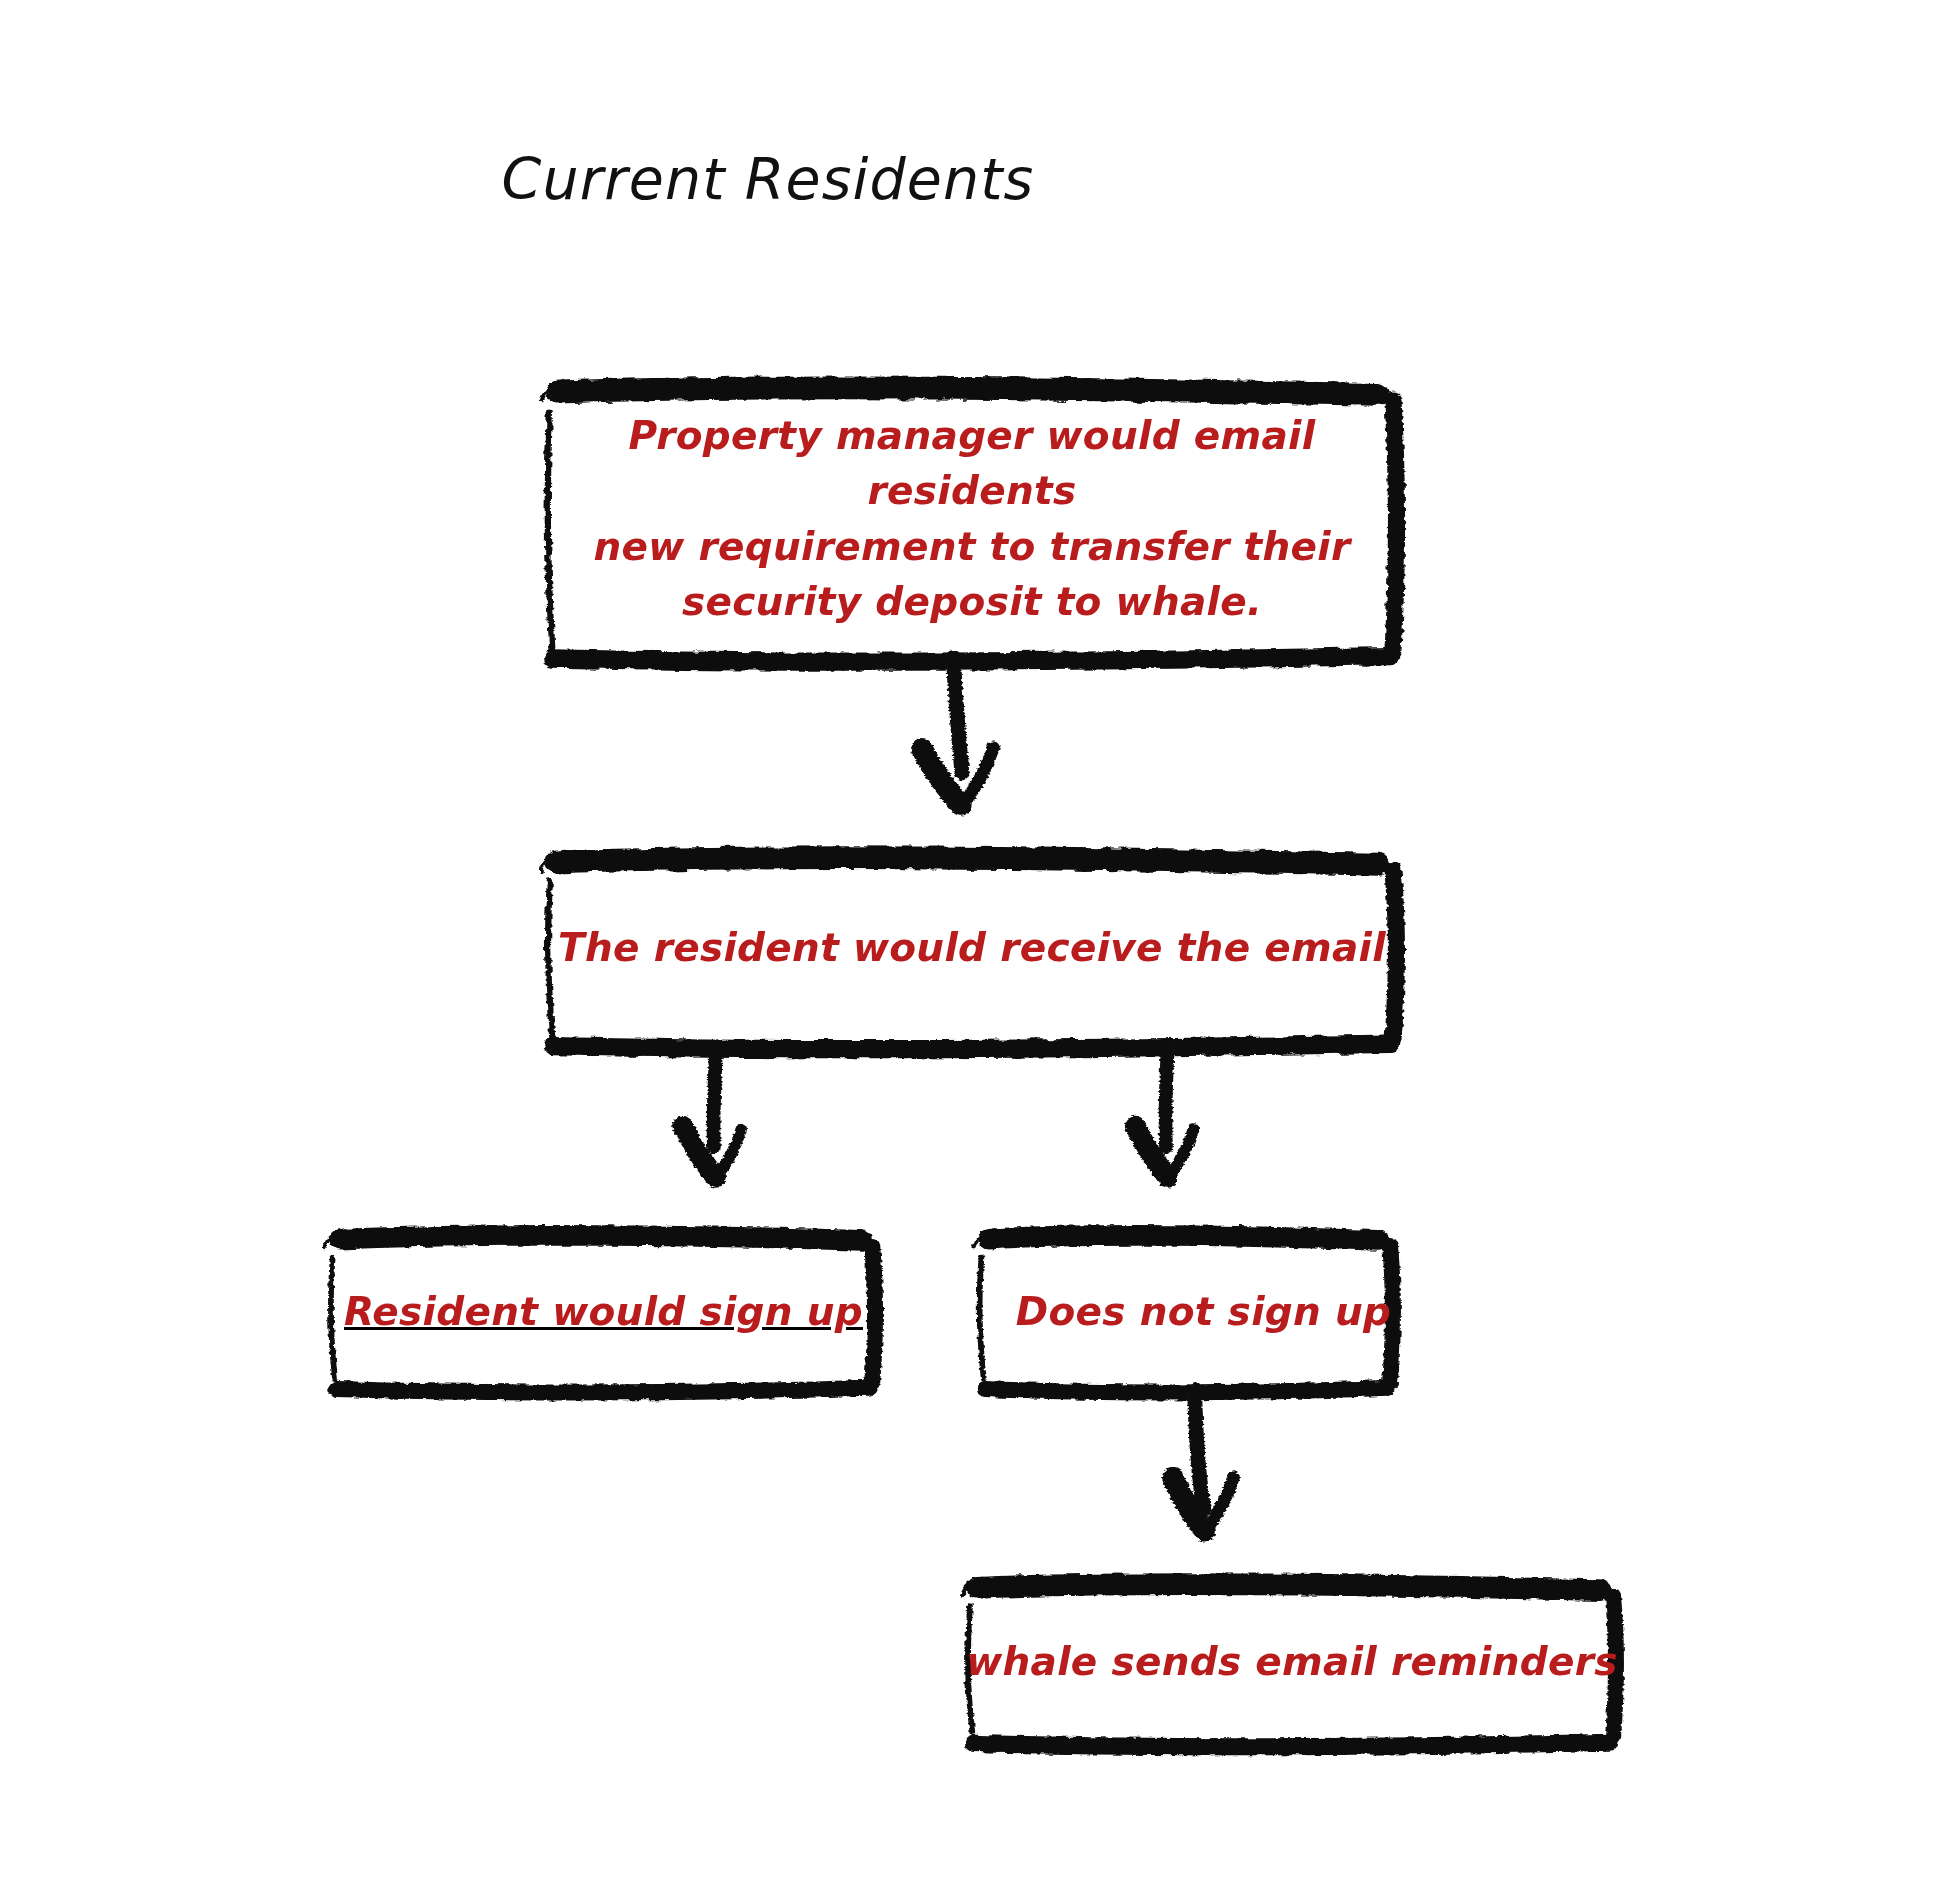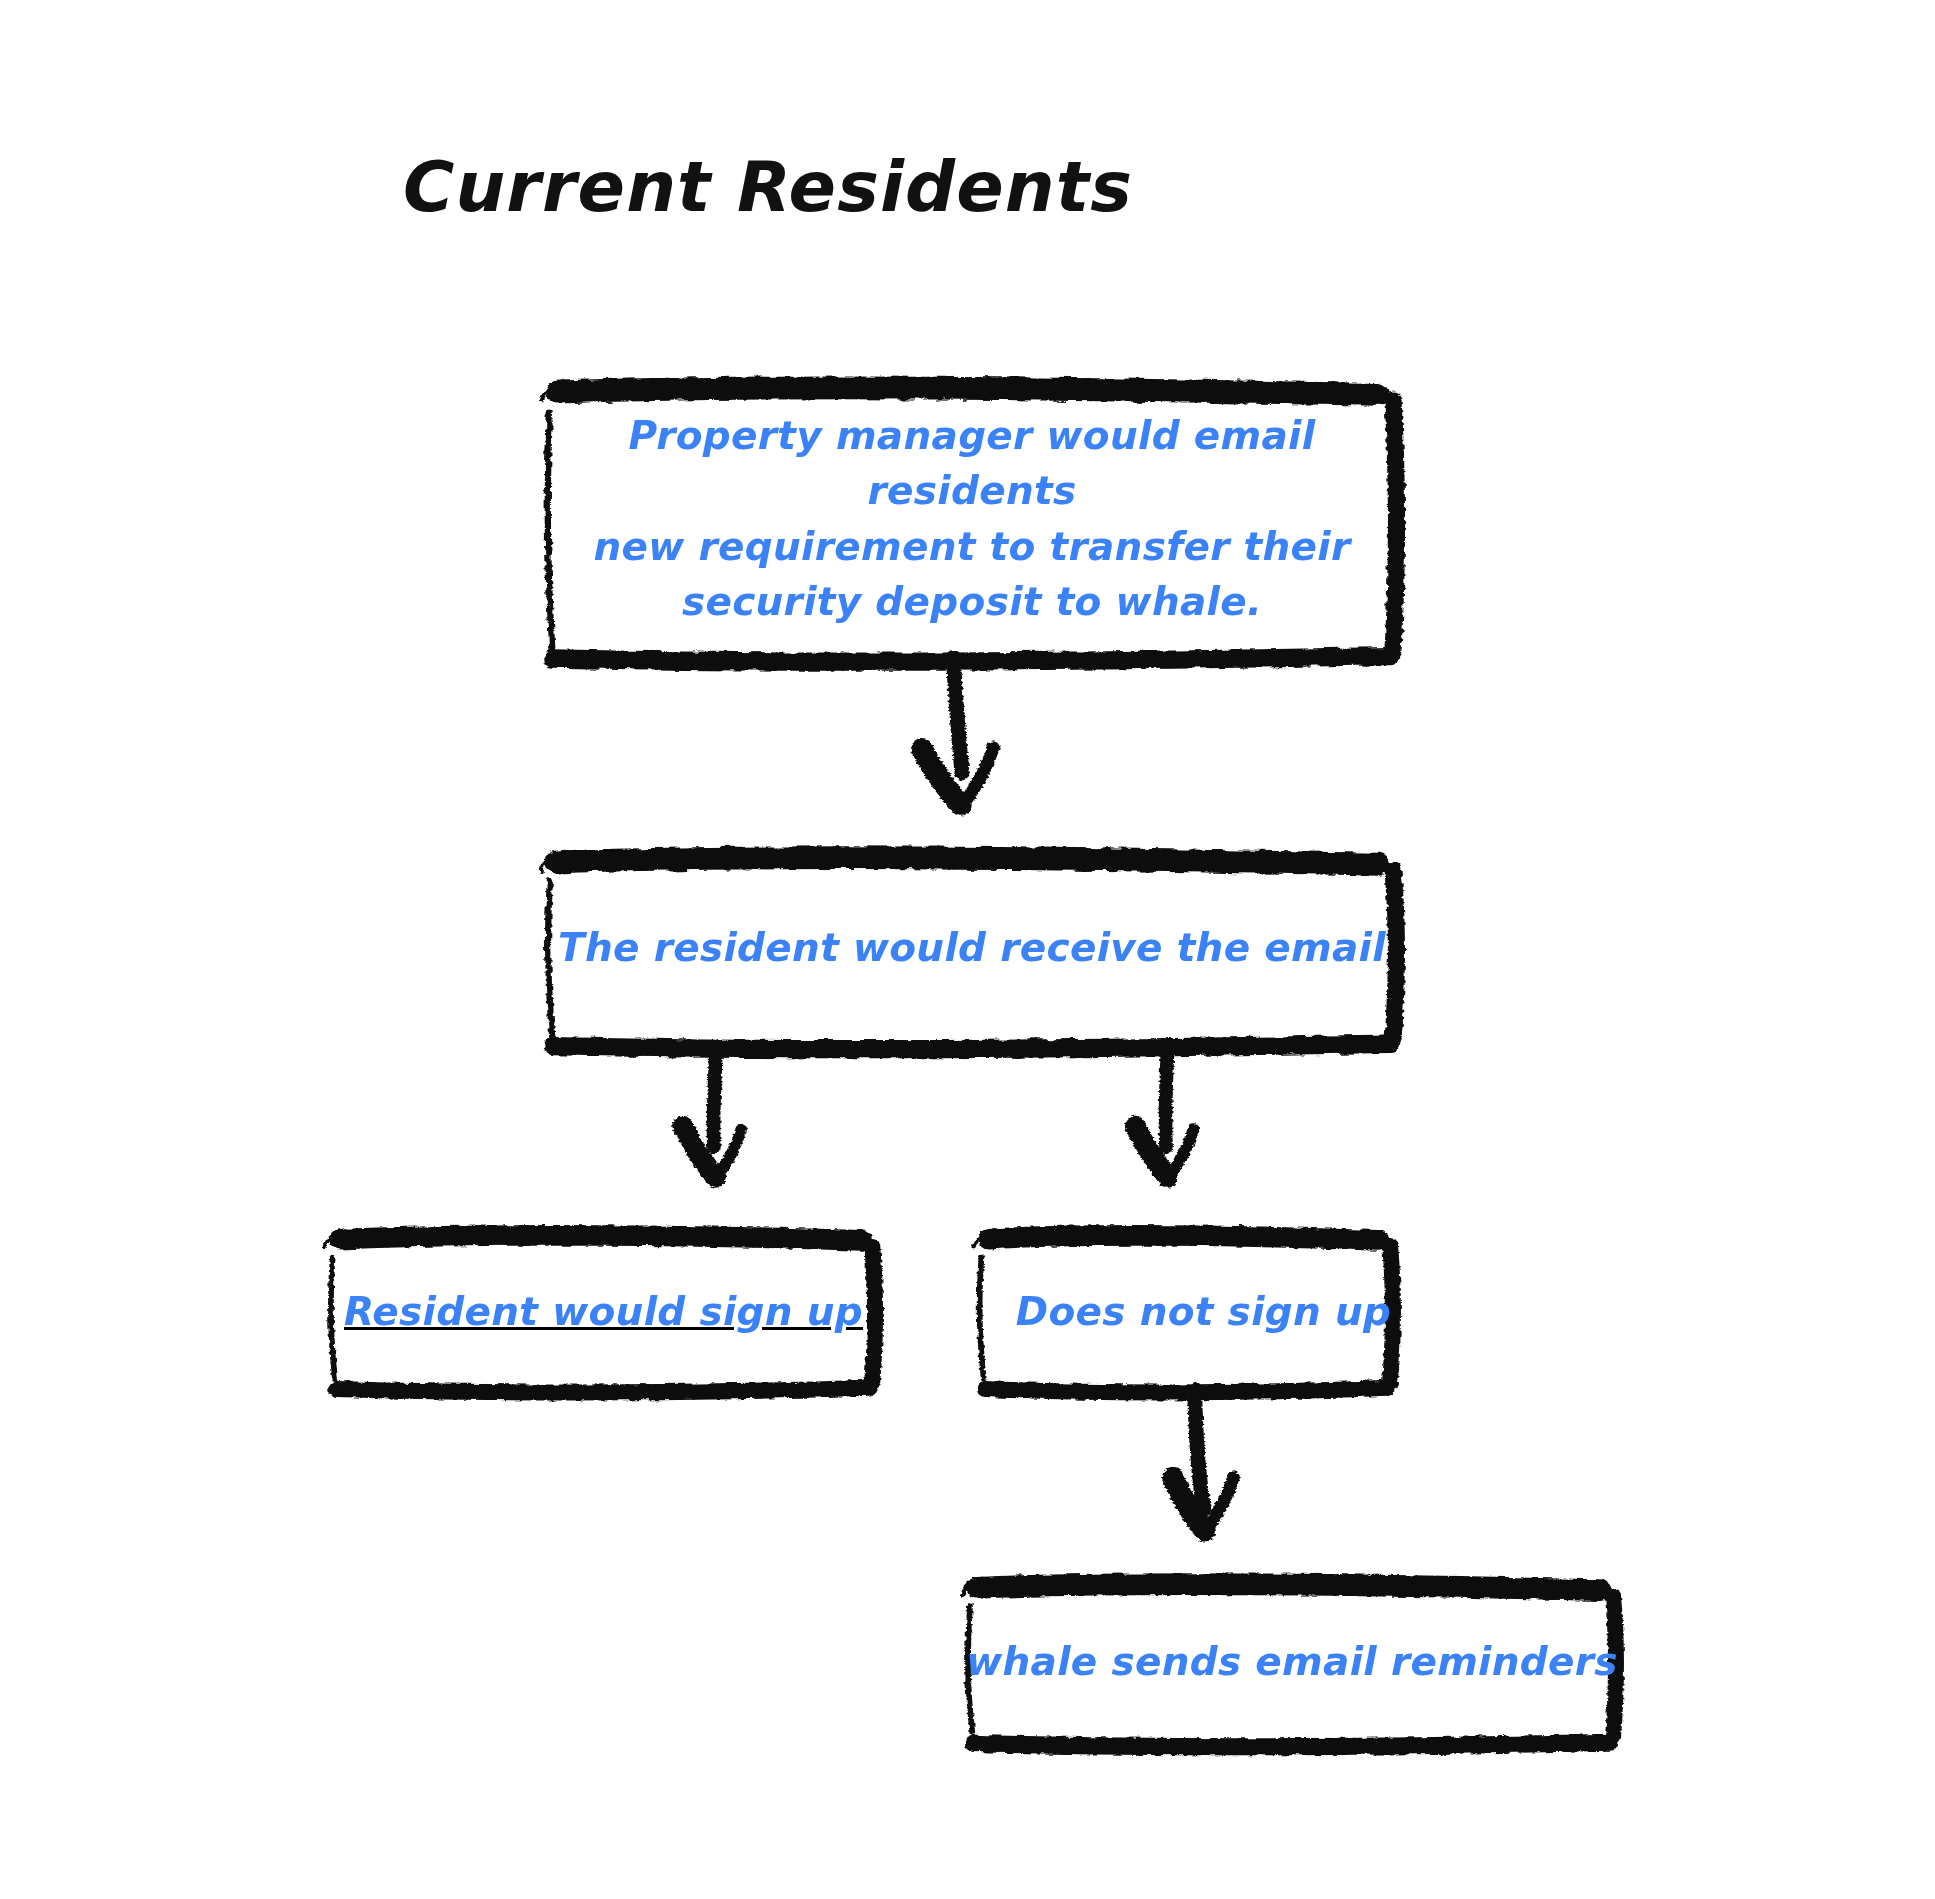--- a/index.html
+++ b/index.html
@@ -31,35 +31,35 @@
     display: flex;
     align-items: center;
     justify-content: center;
     box-sizing: border-box;
     text-align: center;
   }
   .node-label {
     font-family: "DejaVu Sans", sans-serif;
     font-weight: bold;
     font-style: italic;
-    color: #3b82f6;
+    color: #b91c1c;
     line-height: 1.42;
     letter-spacing: 0.3px;
     white-space: pre-line;
   }
   #title {
     position: absolute;
     left: 0;
     top: 146px;
     width: 1536px;
     text-align: center;
     font-family: "DejaVu Sans", sans-serif;
-    font-weight: bold;
+    font-weight: normal;
     font-style: italic;
-    font-size: 70px;
+    font-size: 57px;
     letter-spacing: 1.1px;
     color: #111111;
   }
   
   #node-1 { left: 546px;  top: 374px;  width: 852px; height: 289px; }
   #node-2 { left: 546px;  top: 845px; width: 852px; height: 206px; }
   #node-3 { left: 329px;  top: 1223px; width: 549px;  height: 177px; text-decoration: underline; }
   #node-4 { left: 977px; top: 1223px; width: 417px;  height: 177px; }
   #node-5 { left: 966px; top: 1572px; width: 652px; height: 180px; }
 

